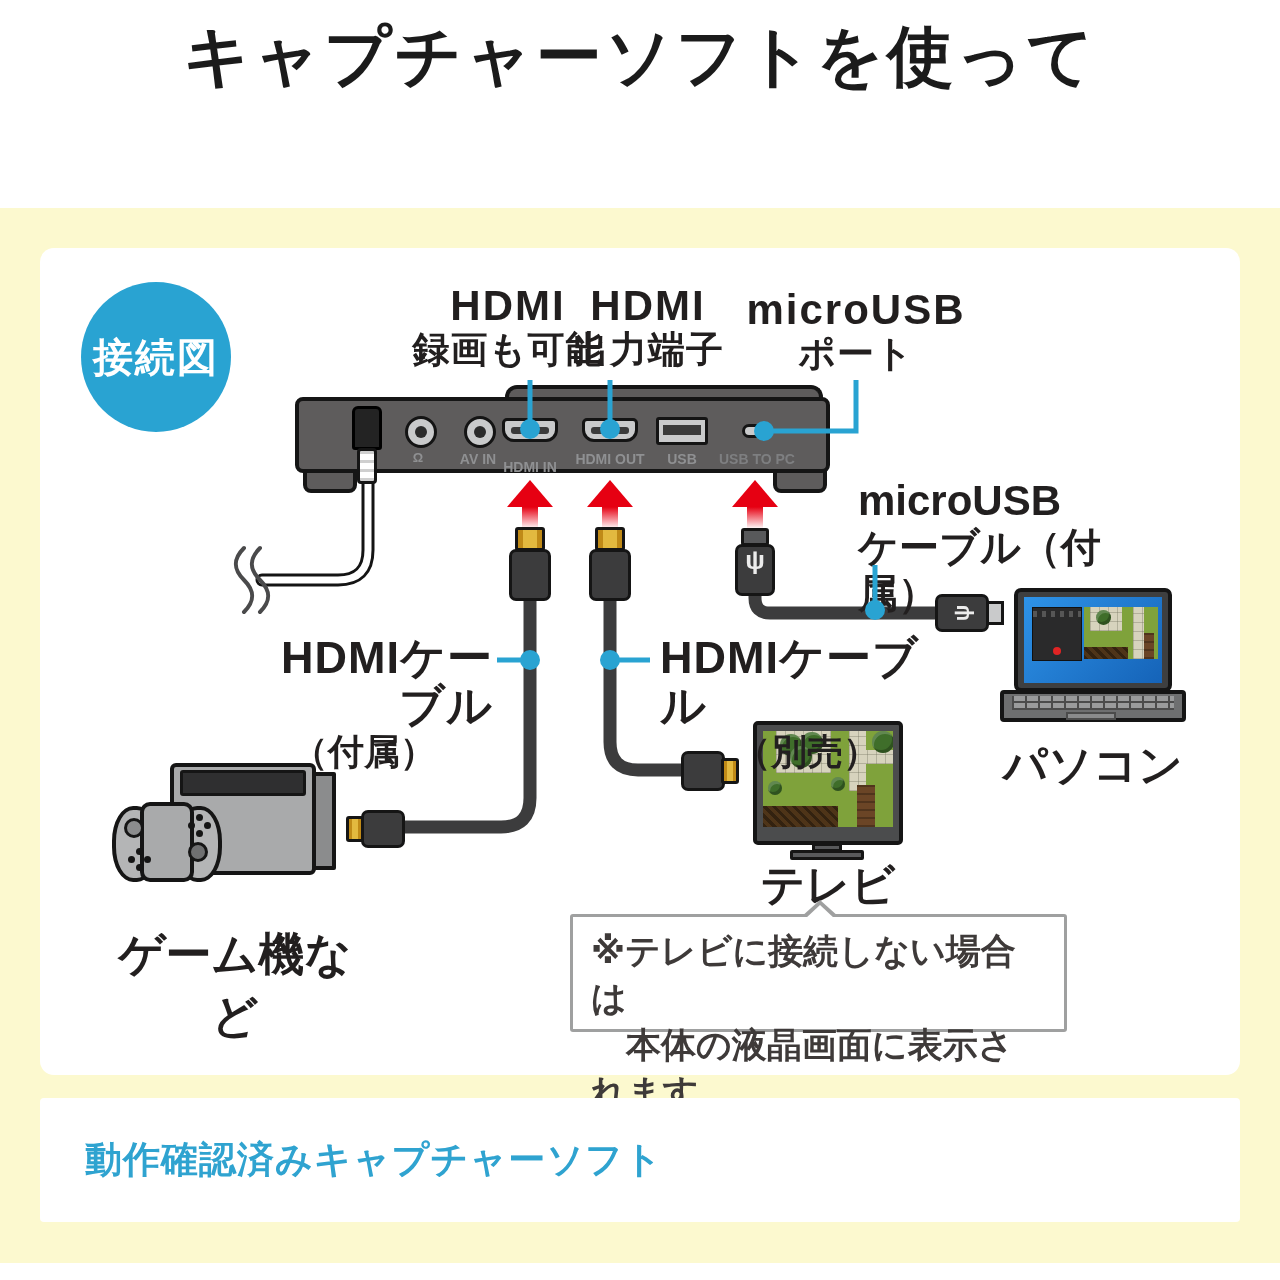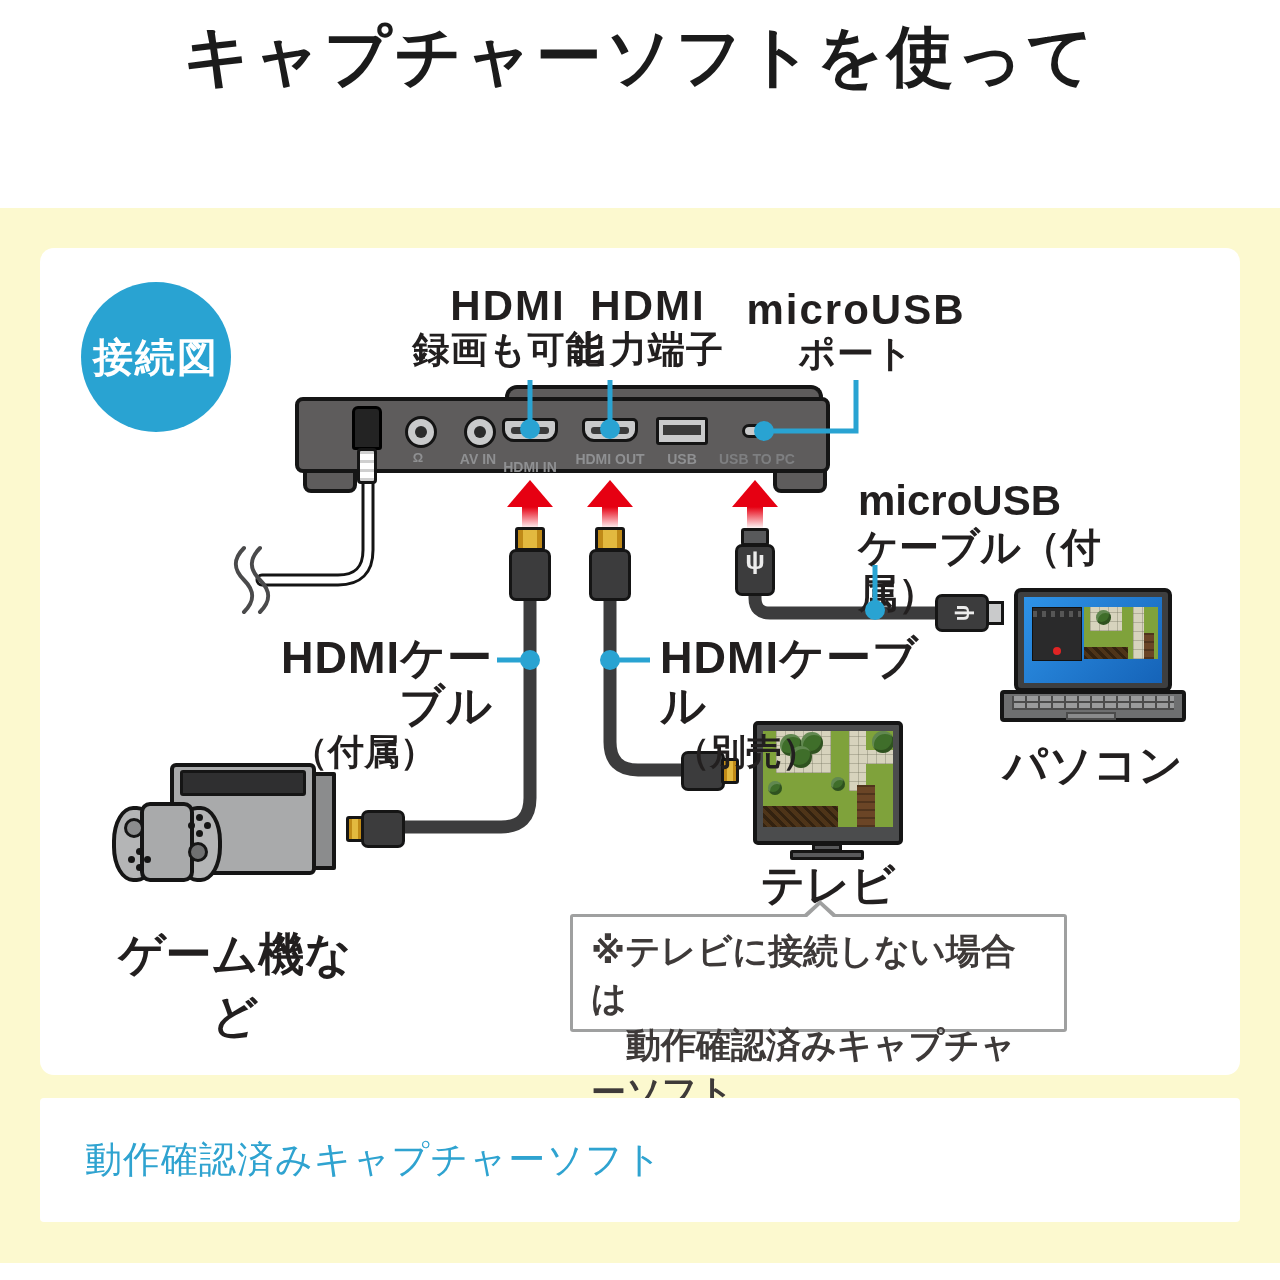--- a/index.html
+++ b/index.html
@@ -52,21 +52,21 @@
   .arrow .stem{width:16px;height:22px;margin:0 auto;background:linear-gradient(180deg,#E60012 0%,rgba(230,0,18,0) 100%);}
 
   
   .goldcap{background:linear-gradient(90deg,#C08A17 0 22%,#E3B93F 22% 78%,#C08A17 78%);border:3px solid #151515;box-sizing:border-box;border-radius:3px;}
   .cbody{background:#3C3C3D;border:3px solid #151515;box-sizing:border-box;border-radius:7px;}
   .usbsym{color:#ececec;font-size:26px;line-height:26px;font-weight:700;}
 
   
   .clab{font-weight:800;color:#221f1f;}
   .clab .l1{font-size:45px;letter-spacing:1px;line-height:48px;}
-  .clab .l2{font-size:36px;line-height:40px;margin-top:2px;font-weight:700;}
+  .clab .l2{font-size:36px;line-height:40px;margin-top:2px;font-weight:700;text-align:center;}
   .lbl-h1{left:235px;top:634px;width:258px;}
   .lbl-h1 .l1{text-align:right;}
   .lbl-h1 .l2{text-align:center;}
   .lbl-h2{left:660px;top:634px;width:280px;}
   .lbl-h2 .l2{padding-left:14px;}
   .lbl-mu{left:858px;top:478px;width:300px;font-weight:800;}
   .lbl-mu .m1{font-size:42px;line-height:46px;}
   .lbl-mu .m2{font-size:40px;line-height:46px;}
 
   
@@ -109,21 +109,21 @@
   .stick{width:20px;height:20px;border-radius:50%;border:3px solid #151515;background:#8B8C8D;box-sizing:border-box;}
   .dot{width:7px;height:7px;border-radius:50%;background:#151515;}
 
   
   .note{left:570px;top:914px;width:497px;height:118px;background:#fff;border:3px solid #9FA0A0;border-radius:3px;box-sizing:border-box;
         padding:10px 18px;font-size:35px;line-height:47px;color:#3E3A39;font-weight:600;}
   .notch-o{position:absolute;left:228px;top:-17px;width:0;height:0;border-left:19px solid transparent;border-right:19px solid transparent;border-bottom:17px solid #9FA0A0;}
   .notch-i{position:absolute;left:232px;top:-12px;width:0;height:0;border-left:15px solid transparent;border-right:15px solid transparent;border-bottom:14px solid #ffffff;}
 
   
-  .f-label{margin-left:45px;font-size:37px;font-weight:400;color:#2FA3D0;letter-spacing:1px;}
+  .f-label{margin-left:45px;font-size:37px;font-weight:700;color:#2FA3D0;letter-spacing:1px;}
   .f-value{margin-left:36px;font-size:40px;font-weight:600;color:#24201f;}
 
   svg.layer{position:absolute;left:0;top:0;width:1280px;height:1280px;pointer-events:none;}
 </style>
 </head>
 <body>
 
 <div class="page">
 
   <div class="abs bg-yellow"></div>
@@ -278,21 +278,21 @@
   </div>
   <div class="abs lbl-mu">
     <div class="m1">microUSB</div>
     <div class="m2">ケーブル（付属）</div>
   </div>
 
   <div class="abs note">
     <div class="notch-o"></div>
     <div class="notch-i"></div>
     <div>※テレビに接続しない場合は</div>
-    <div>　動作確認済みキャプチャーソフト。</div>
+    <div>　本体の液晶画面に表示されます。</div>
   </div>
 
   <div class="abs panel panel2">
     <span class="f-label">動作確認済みキャプチャーソフト</span>
   </div>
 
   <div class="abs badge">接続図</div>
 
   <div class="abs co co1">
     <div class="a">HDMI</div>

